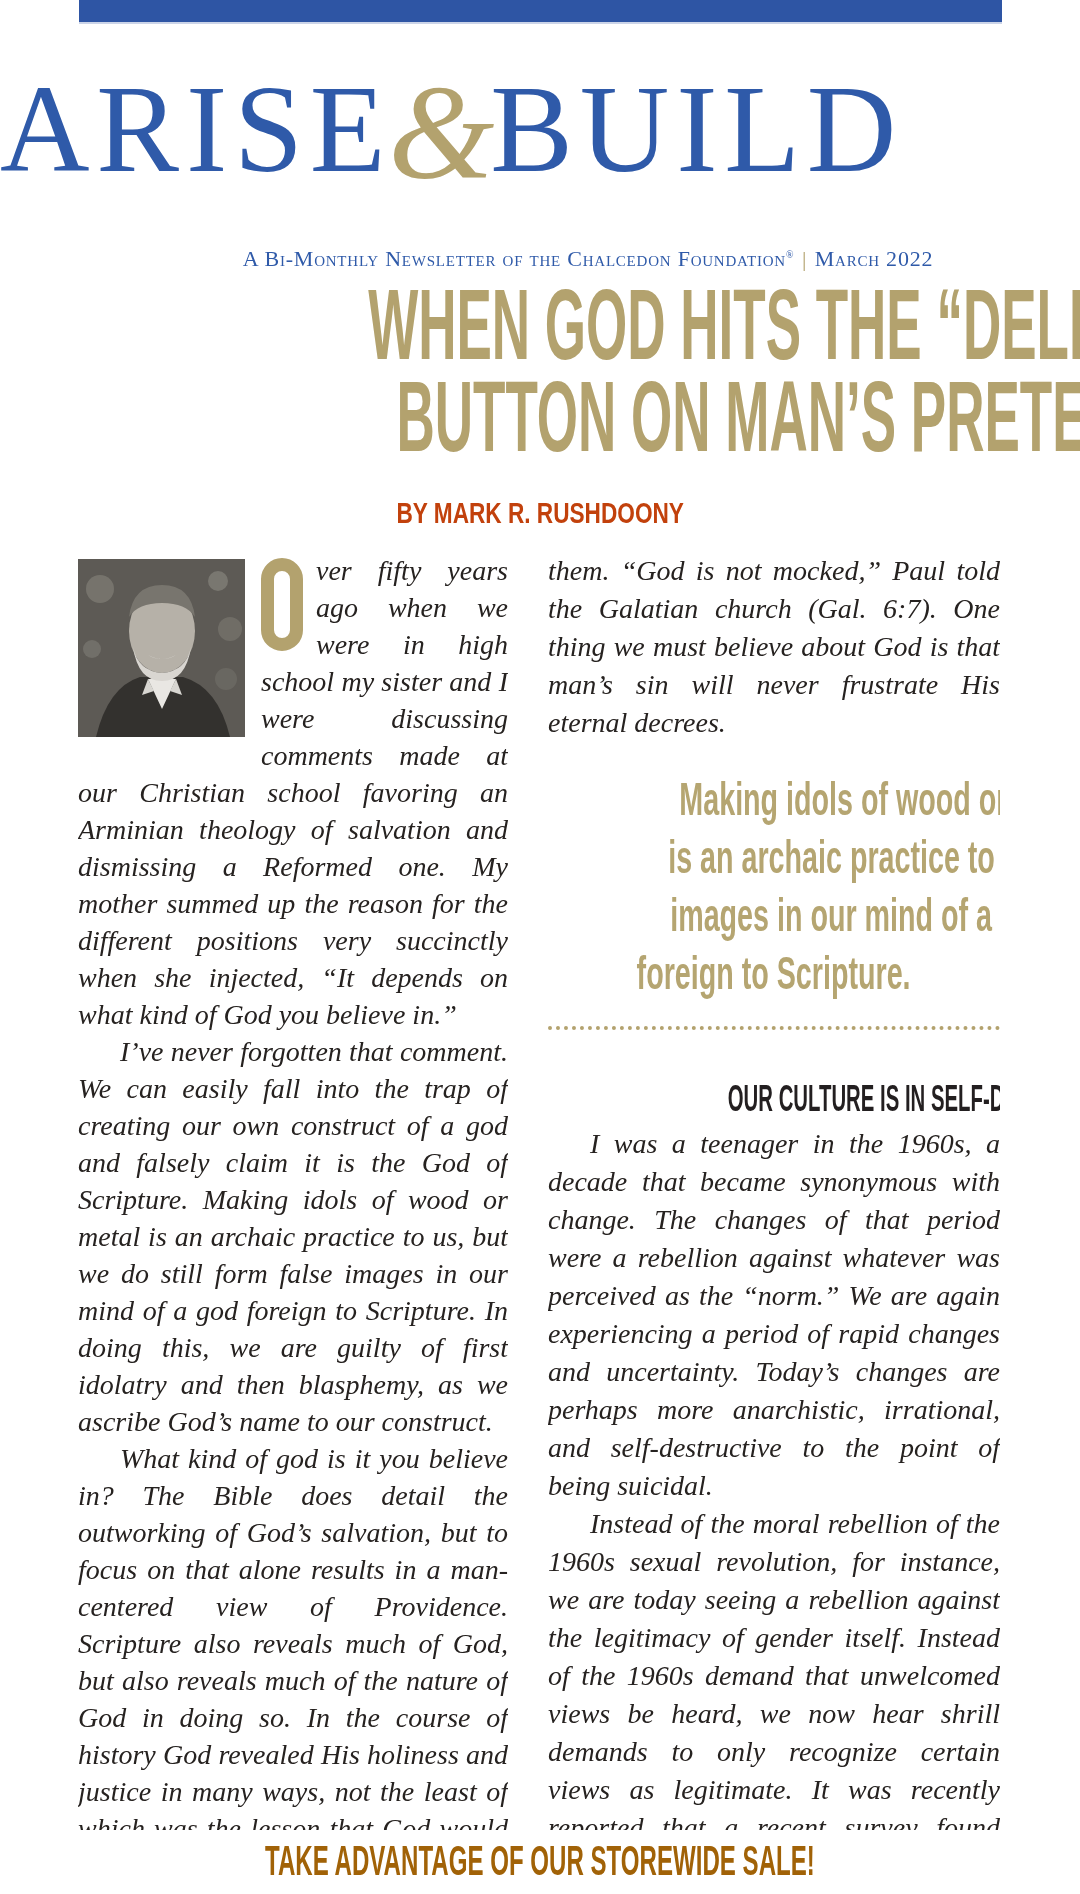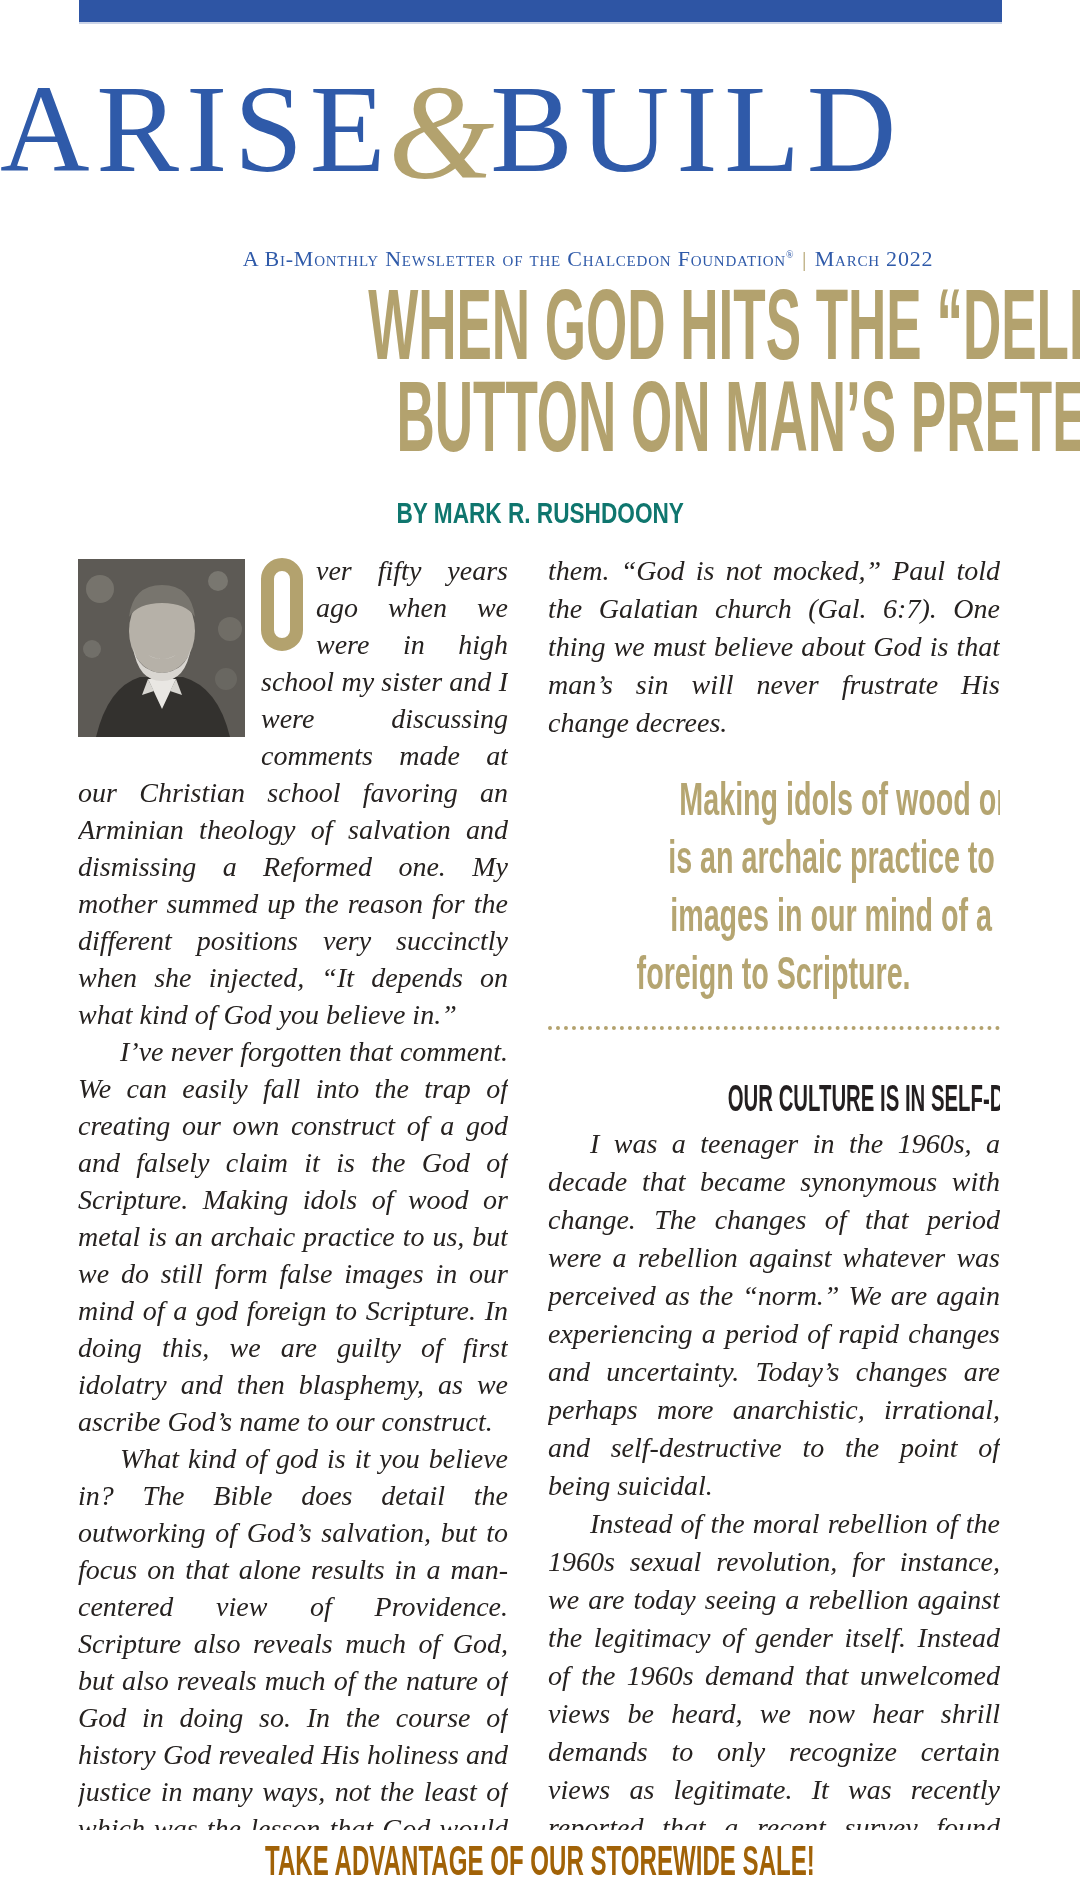--- a/index.html
+++ b/index.html
@@ -51,21 +51,21 @@
     position:absolute; top:278px; left:0; width:100%;
     text-align:center; color:#b3a26e;
   }
   .headline .hl-line { height:92px; }
   .headline .cond {
     font-size:100px; line-height:92px;
     transform:scaleX(0.53);
   }
   .byline {
     position:absolute; top:496px; left:0; width:100%;
-    text-align:center; color:#0f766e;
+    text-align:center; color:#c2410c;
   }
   .byline .cond { font-size:29px; line-height:34px; transform:scaleX(0.78); }
   
   .col {
     position:absolute; top:552px;
     font-size:28px; line-height:37px;
     text-align:justify;
     overflow:hidden;
   }
   .col-left  { left:78px;  width:430px; height:1278px; }
@@ -154,21 +154,21 @@
     <path d="M55 88 Q60 122 84 122 Q108 122 113 88 Q108 112 84 114 Q60 112 55 88 Z" fill="#d9d6d1"></path>
     <path d="M70 96 Q84 104 98 96 Q92 100 84 100 Q76 100 70 96 Z" fill="#f2f0ec"></path>
   </svg>
   <div class="dropcap"></div>
   <p class="no-indent">ver fifty years ago when we were in high school my sister and I were discussing comments made at our Christian school favoring an Arminian theology of salvation and dismissing a Reformed one. My mother summed up the reason for the different positions very succinctly when she injected, “It depends on what kind of God you believe in.”</p>
   <p>I’ve never forgotten that comment. We can easily fall into the trap of creating our own construct of a god and falsely claim it is the God of Scripture. Making idols of wood or metal is an archaic practice to us, but we do still form false images in our mind of a god foreign to Scripture. In doing this, we are guilty of first idolatry and then blasphemy, as we ascribe God’s name to our construct.</p>
   <p>What kind of god is it you believe in? The Bible does detail the outworking of God’s salvation, but to focus on that alone results in a man-centered view of Providence. Scripture also reveals much of God, but also reveals much of the nature of God in doing so. In the course of history God revealed His holiness and justice in many ways, not the least of which was the lesson that God would not bless even His chosen people in rebellion. He destroyed His temple, Jerusalem, and the nation itself disappeared into Babylon for decades before He raised a remnant to carry on His promised provision for</p>
 </div>
 
 <div class="col col-right">
-  <p class="no-indent">them. “God is not mocked,” Paul told the Galatian church (Gal. 6:7). One thing we must believe about God is that man’s sin will never frustrate His change decrees.</p>
+  <p class="no-indent">them. “God is not mocked,” Paul told the Galatian church (Gal. 6:7). One thing we must believe about God is that man’s sin will never frustrate His eternal decrees.</p>
   <div class="pull-quote">
     <div class="pq-line"><span class="cond">Making idols of wood or metal</span></div>
     <div class="pq-line"><span class="cond">is an archaic practice to us,</span></div>
     <div class="pq-line"><span class="cond">images in our mind of a god</span></div>
     <div class="pq-line"><span class="cond">foreign to Scripture.</span></div>
   </div>
   <div class="dotted-rule"></div>
   <div class="section-heading">
     <span class="cond">OUR CULTURE IS IN SELF-DESTRUCT MODE</span>
   </div>

